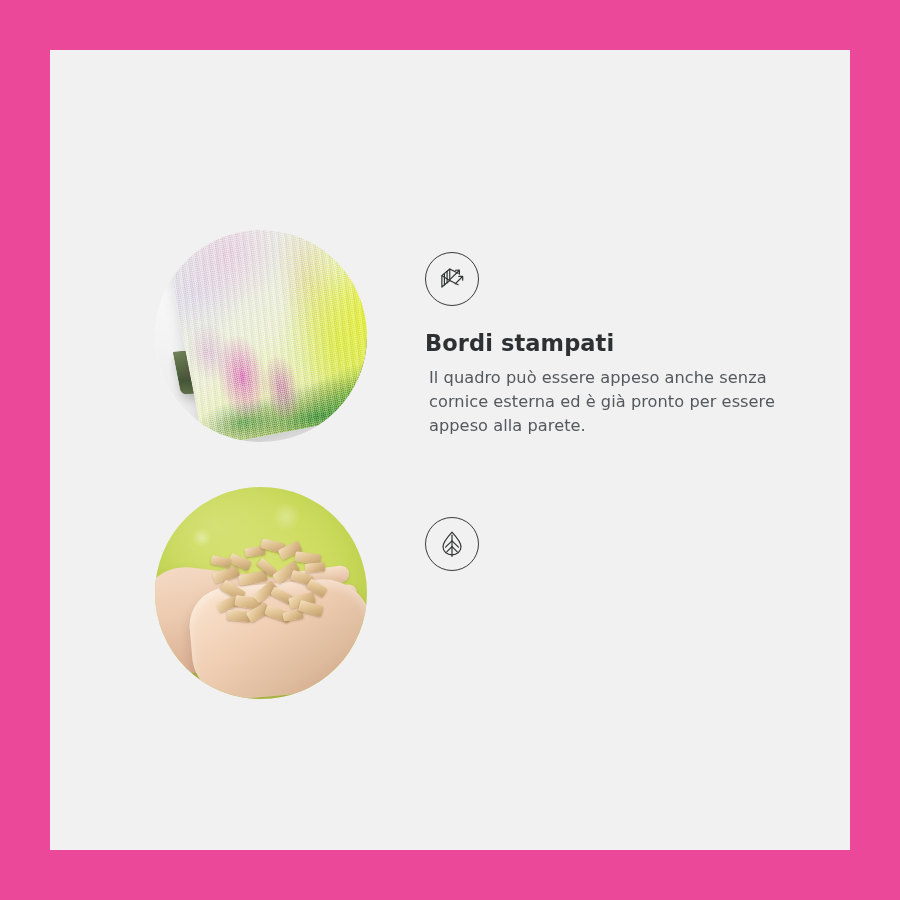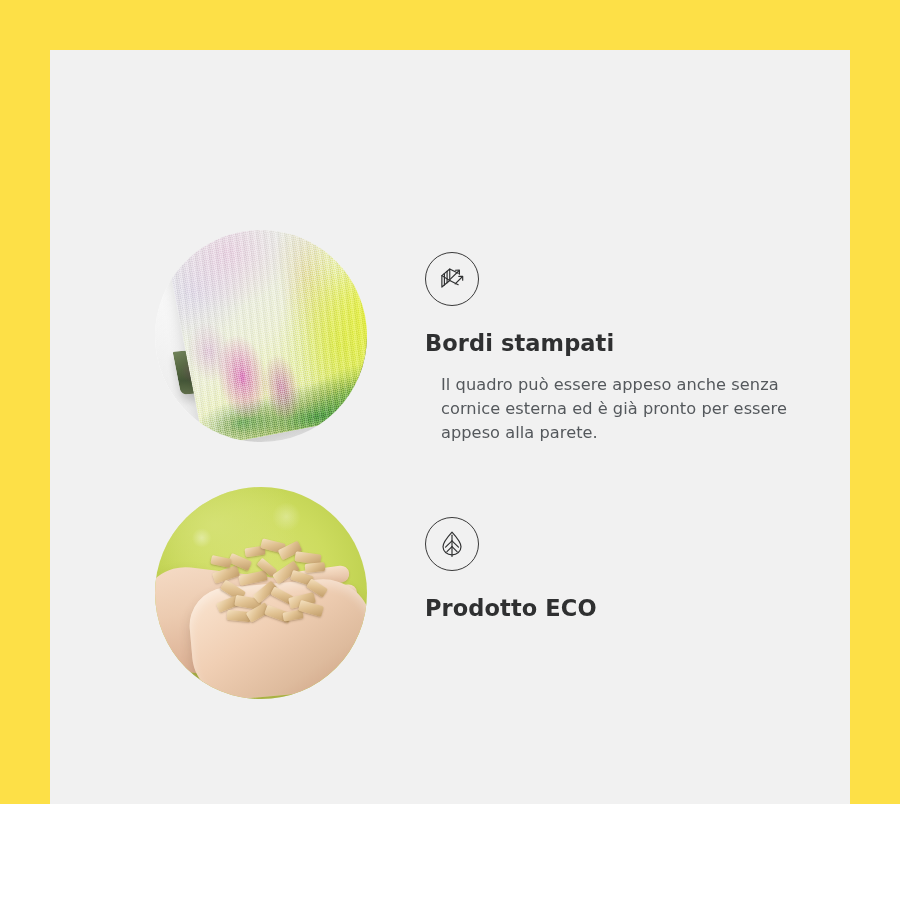--- a/index.html
+++ b/index.html
@@ -10,22 +10,22 @@
   body {
     width: 900px;
     height: 900px;
     font-family: "DejaVu Sans", "Liberation Sans", sans-serif;
     -webkit-font-smoothing: antialiased;
   }
 
   .page {
     position: relative;
     width: 900px;
-    height: 804px;
-    background: #fde047;
+    height: 900px;
+    background: #ec4899;
     overflow: hidden;
   }
 
   
   .content-panel {
     position: absolute;
     left: 50px;
     top: 50px;
     width: 800px;
     height: 800px;
@@ -238,21 +238,21 @@
 
   .feature-title {
     margin: 0 0 9px 0;
     font-size: 22.5px;
     font-weight: 600;
     line-height: 1.2;
     color: #2f3031;
     letter-spacing: 0.1px;
   }
   .feature-desc {
-    margin: 16px;
+    margin: 4px;
     font-size: 16.2px;
     line-height: 1.48;
     color: #54585c;
     letter-spacing: 0.05px;
     max-width: 372px;
   }
 </style>
 </head>
 <body>
 
@@ -335,18 +335,17 @@
         <div class="feature-icon">
           <svg width="30" height="30" viewBox="0 0 32 32" fill="none" stroke="#2f3031" stroke-width="1.25" stroke-linecap="round" stroke-linejoin="round">
             <path d="M16 3.4 C 9.6 10.4 6.4 14.4 6.4 19.0 C 6.4 23.8 10.7 27.6 16 27.6 C 21.3 27.6 25.6 23.8 25.6 19.0 C 25.6 14.4 22.4 10.4 16 3.4 Z"></path>
             <path d="M16 6.6 L16 29.2"></path>
             <path d="M16 12.6 L9.1 19.3"></path>
             <path d="M16 12.6 L22.9 19.3"></path>
             <path d="M16 18.8 L10.6 24.1"></path>
             <path d="M16 18.8 L21.4 24.1"></path>
           </svg>
         </div>
-        <h2 class="feature-title">Prodotto ECO</h2>
       </div>
     </div>
 
   </div>
 </div>
 
 </body></html>

